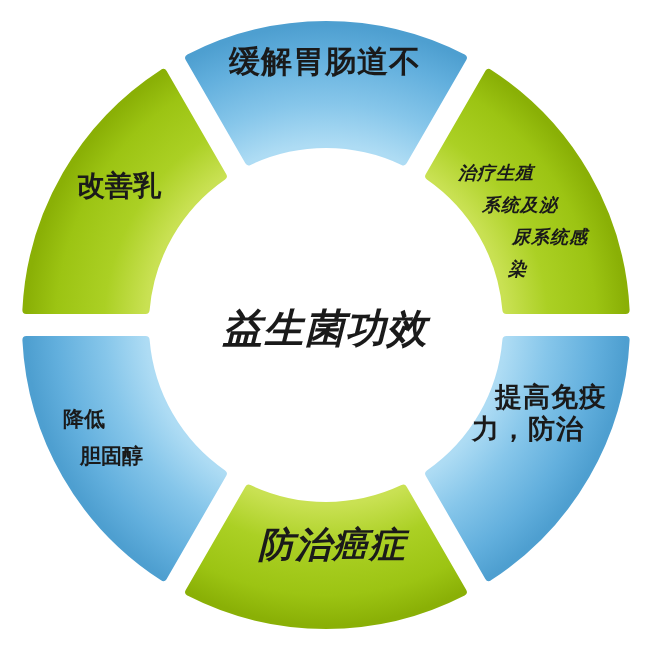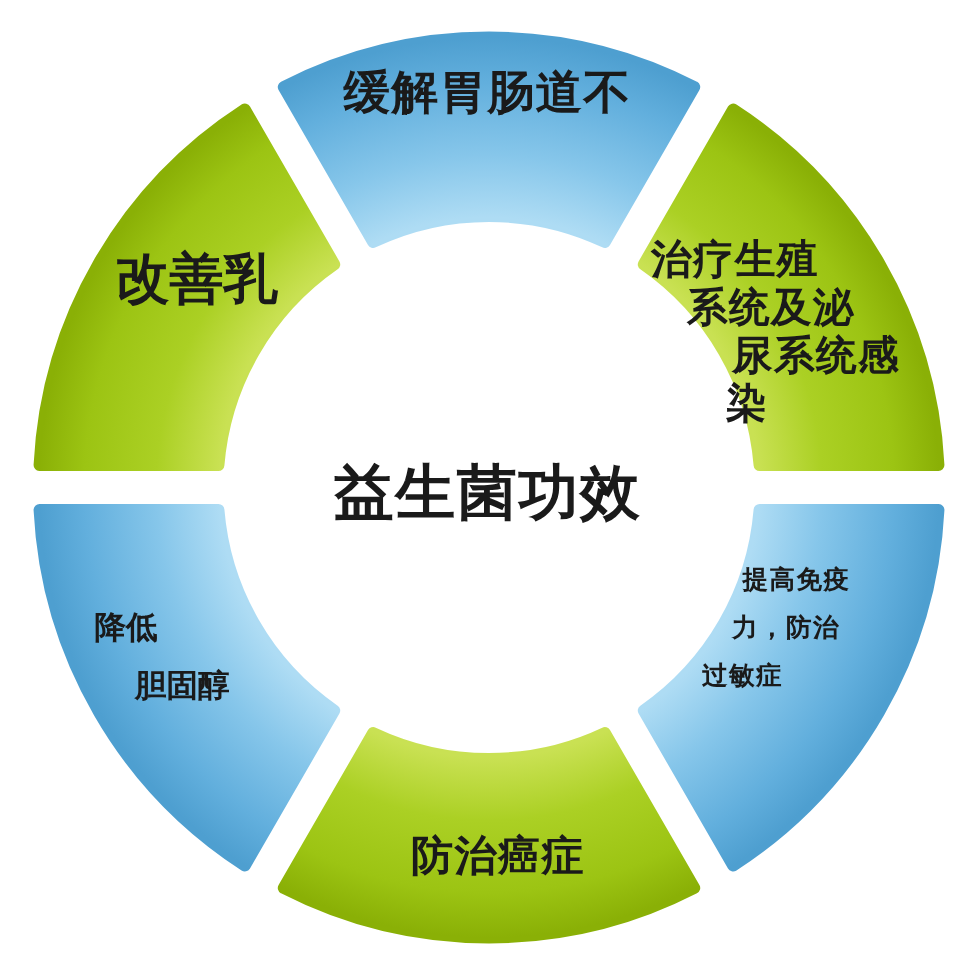--- a/index.html
+++ b/index.html
@@ -18,39 +18,40 @@
 
   .seg-label, .center-title {
     position:absolute;
     color:#1a1a1a;
     font-weight:bold;
     z-index:2;
   }
   .seg-label .line { white-space:nowrap; }
 
   #label-top      { left:325px; top:44px;  transform:translateX(-50%); text-align:right; font-size:31px; line-height:35px; letter-spacing:1px; }
-  #label-top-right{ left:434px; top:157px; font-size:27px; line-height:32px; letter-spacing:1px; }
+  #label-top-right{ left:458px; top:157px; font-size:18px; line-height:32px; letter-spacing:1px;font-style:italic; }
   #label-top-right .line:nth-child(2){ margin-left:24px; }
   #label-top-right .line:nth-child(3){ margin-left:54px; }
   #label-top-right .line:nth-child(4){ margin-left:50px; }
-  #label-bottom-right { left:468px; top:371px; font-size:17px; line-height:32px; letter-spacing:1px; }
+  #label-bottom-right { left:468px; top:381px; font-size:27px; line-height:32px; letter-spacing:1px; }
   #label-bottom-right .line:nth-child(1){ margin-left:27px; }
-  #label-bottom-right .line:nth-child(2){ margin-left:20px; }
-  #label-bottom   { left:332px; top:551px; transform:translateX(-50%); font-size:28px; line-height:40px; letter-spacing:1px; }
+  #label-bottom-right .line:nth-child(2){ margin-left:4px; }
+  #label-bottom   { left:332px; top:525px; transform:translateX(-50%); font-size:36px; line-height:40px; letter-spacing:1px;font-style:italic; }
   #label-bottom-left { left:63px; top:399px; font-size:21px; line-height:39px; }
-  #label-bottom-left .line:nth-child(2){ margin-left:27px; }
-  #label-top-left { left:60px; top:167px; font-size:36px; line-height:38px; }
+  #label-bottom-left .line:nth-child(2){ margin-left:17px;font-family:Liberation Mono, monospace; }
+  #label-top-left { left:60px; top:167px; font-size:28px; line-height:38px; }
   #label-top-left .line:nth-child(1){ margin-left:17px; }
 
   .center-title {
     left:325px; top:301px;
     transform:translateX(-50%);
     font-size:40px;
     letter-spacing:1px;
     white-space:nowrap;
+    font-style:italic;
   }
 </style>
 </head>
 <body>
 
 <div class="stage">
 
   <svg id="ring-svg" width="650" height="650" viewBox="0 0 650 650" aria-hidden="true">
     <defs>
       <radialGradient id="grad-blue" gradientUnits="userSpaceOnUse" cx="326" cy="325" r="300">
@@ -83,21 +84,20 @@
     </div>
   <div class="seg-label" id="label-top-right">
       <div class="line">治疗生殖</div>
       <div class="line">系统及泌</div>
       <div class="line">尿系统感</div>
       <div class="line">染</div>
     </div>
   <div class="seg-label" id="label-bottom-right">
       <div class="line">提高免疫</div>
       <div class="line">力，防治</div>
-      <div class="line">过敏症</div>
     </div>
   <div class="seg-label" id="label-bottom">
       <div class="line">防治癌症</div>
     </div>
   <div class="seg-label" id="label-bottom-left">
       <div class="line">降低</div>
       <div class="line">胆固醇</div>
     </div>
   <div class="seg-label" id="label-top-left">
       <div class="line">改善乳</div>

